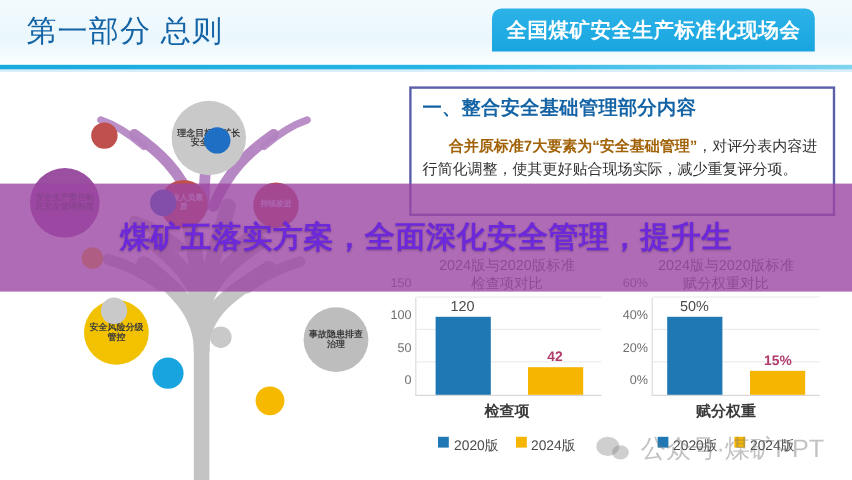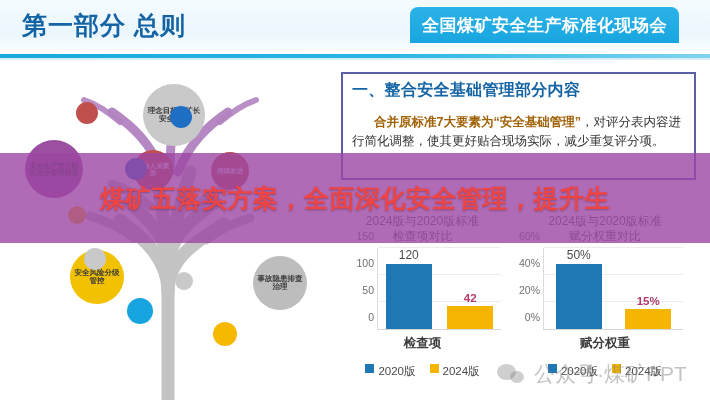--- a/index.html
+++ b/index.html
@@ -18,21 +18,21 @@
   .hdr-rule {
     position:absolute; left:0; top:54px; width:710px; height:4px;
     background:linear-gradient(90deg,#19a9dd 0%,#29b6e6 55%,#7fd4ef 100%);
   }
   .hdr-rule2 {
     position:absolute; left:0; top:58px; width:710px; height:2px;
     background:#d9eef8;
   }
   .part-title {
     position:absolute; left:22px; top:9px;
-    font-size:25px; font-weight:bold; color:#1464a5;
+    font-size:25px; font-weight:normal; color:#1464a5;
     letter-spacing:1px; white-space:nowrap;
   }
   .conf-tab {
     position:absolute; left:410px; top:7px; height:36px;
     padding:0 12px; display:flex; align-items:center;
     background:linear-gradient(180deg,#2cb3e8 0%,#18a5df 100%);
     border-radius:8px 8px 0 0;
     color:#ffffff; font-size:17px; font-weight:bold; letter-spacing:.5px;
     white-space:nowrap;
   }
@@ -80,21 +80,21 @@
   #chart-right { left:505px; width:200px; }
   .ch-title {
     text-align:center; font-size:12px; color:#5b5b5b; line-height:1.25;
     height:32px; white-space:pre-line;
   }
   .plot {
     position:relative; height:82px; margin:2px 0 0 0;
     border-left:1px solid #dcdcdc; border-bottom:1px solid #d6d6d6;
     box-sizing:border-box;
   }
-  .plot.pad-l  { margin-left:47px; margin-right:14px; }
+  .plot.pad-l  { margin-left:16px; margin-right:14px; }
   .gridline { position:absolute; left:0; right:0; height:1px; background:#ececec; }
   .ytick {
     position:absolute; right:calc(100% + 4px); transform:translateY(-50%);
     font-size:10.5px; color:#6f6f6f; white-space:nowrap;
   }
   .bars {
     position:absolute; left:0; right:0; bottom:0; top:0;
     display:flex; align-items:flex-end; justify-content:space-around;
   }
   .bar-col { width:33%; display:flex; flex-direction:column; align-items:center; justify-content:flex-end; height:100%; }
@@ -132,21 +132,21 @@
   .wm-b1 { width:19px; height:16px; left:0; top:2px; }
   .wm-b2 { width:14px; height:12px; left:13px; top:9px; }
 
   
   .banner {
     position:absolute; left:0; top:153px; width:710px; height:90px;
     background:rgba(156,70,164,.80);
     display:flex; flex-direction:column; align-items:center; justify-content:center;
   }
   .banner-line {
-    color:#ef4444; font-weight:bold; font-size:25px; letter-spacing:.5px;
+    color:#6d28d9; font-weight:bold; font-size:25px; letter-spacing:.5px;
     line-height:1.32; white-space:nowrap;
     text-shadow:0 1px 2px rgba(0,0,0,.28);
   }
 </style>
 </head>
 <body>
 
 <div id="stage">
 
   <div class="hdr-band"></div>

